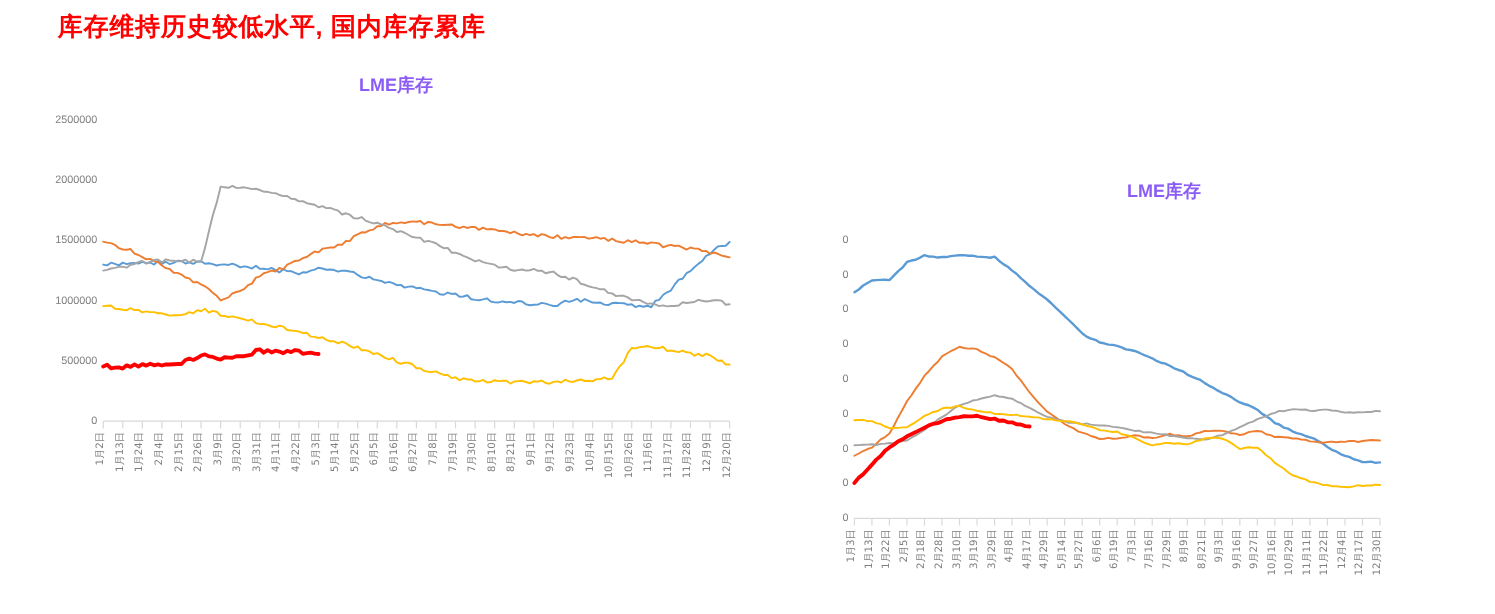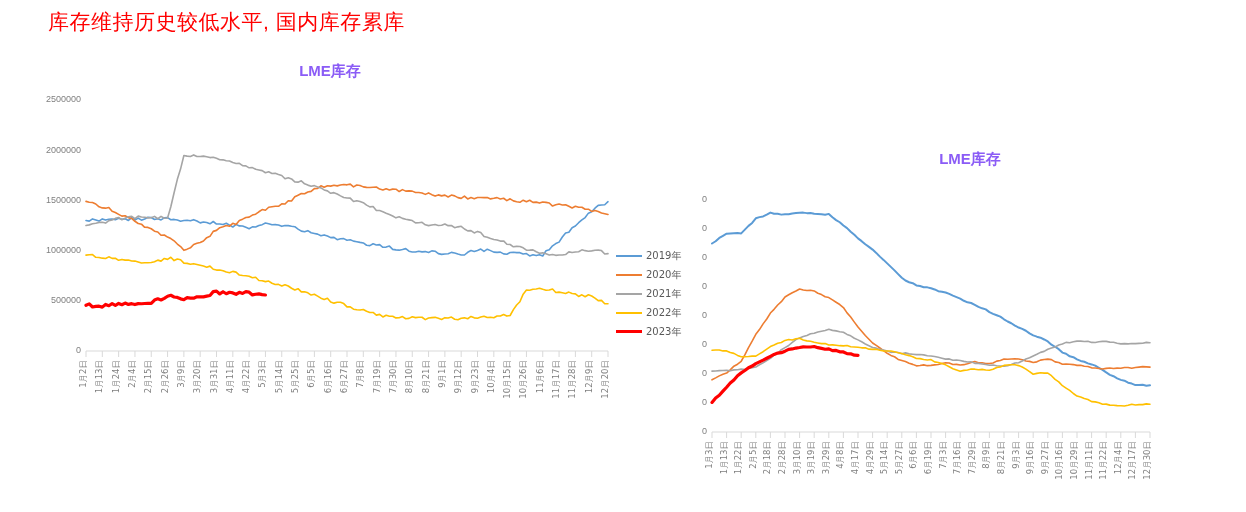--- a/index.html
+++ b/index.html
@@ -5,21 +5,21 @@
   html,body{margin:0;padding:0;}
   body{
     width:1246px;height:512px;background:#ffffff;overflow:hidden;
     font-family:"Liberation Sans","DejaVu Sans",sans-serif;
     position:relative;
   }
   .slide{position:absolute;inset:0;}
 
   #headline{
     position:absolute;left:48px;top:8px;
-    font-size:21px;font-weight:normal;color:#FF0000;
+    font-size:21px;font-weight:bold;color:#FF0000;
     letter-spacing:.5px;white-space:nowrap;
   }
 
   .chart{position:absolute;}
   .chart-title{
     position:absolute;text-align:center;font-weight:bold;color:#8b5cf6;
     white-space:nowrap;
   }
   #lme-chart{left:0px;top:48px;width:700px;height:430px;}
   #lme-title{left:250px;top:14px;width:160px;font-size:15px;}
@@ -133,42 +133,20 @@
         <text x="0" y="0" class="xlab" transform="translate(559.0625,312) rotate(-90)" text-anchor="end">11月17日</text>
         <text x="0" y="0" class="xlab" transform="translate(575.375,312) rotate(-90)" text-anchor="end">11月28日</text>
         <text x="0" y="0" class="xlab" transform="translate(591.6875,312) rotate(-90)" text-anchor="end">12月9日</text>
         <text x="0" y="0" class="xlab" transform="translate(608,312) rotate(-90)" text-anchor="end">12月20日</text>
         <polyline points="86.00,172.48 89.26,173.15 92.53,170.92 95.79,171.92 99.05,173.12 102.31,170.88 105.58,172.08 108.84,171.34 112.10,171.03 115.36,171.70 118.63,170.23 121.89,171.23 125.15,170.75 128.41,172.47 131.68,169.58 134.94,171.97 138.20,170.15 141.46,172.18 144.72,171.05 147.99,169.31 151.25,169.51 154.51,171.55 157.78,170.67 161.04,171.89 164.30,169.89 167.56,169.67 170.82,171.74 174.09,171.41 177.35,172.06 180.61,173.23 183.88,172.55 187.14,172.29 190.40,172.79 193.66,171.67 196.93,172.95 200.19,174.86 203.45,173.96 206.71,174.53 209.97,175.79 213.24,173.50 216.50,176.04 219.76,175.96 223.03,176.51 226.29,175.29 229.55,177.10 232.81,179.02 236.07,176.37 239.34,177.91 242.60,178.02 245.86,179.35 249.13,180.70 252.39,178.90 255.65,179.03 258.91,177.57 262.18,176.65 265.44,175.08 268.70,175.75 271.96,176.79 275.23,176.62 278.49,177.02 281.75,178.35 285.01,177.49 288.27,177.64 291.54,178.23 294.80,178.67 298.06,181.10 301.32,183.14 304.59,183.82 307.85,182.63 311.11,184.78 314.38,185.46 317.64,186.13 320.90,187.77 324.16,186.91 327.43,187.97 330.69,189.64 333.95,189.40 337.21,191.71 340.48,190.82 343.74,190.63 347.00,192.18 350.26,191.82 353.52,193.12 356.79,193.68 360.05,194.36 363.31,194.96 366.57,197.23 369.84,197.64 373.10,195.78 376.36,196.94 379.63,196.61 382.89,199.26 386.15,199.09 389.41,198.07 392.68,201.36 395.94,201.87 399.20,202.16 402.46,201.47 405.73,200.63 408.99,203.21 412.25,204.00 415.51,204.03 418.77,203.20 422.04,203.89 425.30,203.58 428.56,204.48 431.82,202.85 435.09,203.23 438.35,205.63 441.61,206.37 444.88,206.00 448.14,205.82 451.40,204.38 454.66,205.03 457.93,206.09 461.19,207.01 464.45,207.00 467.71,204.32 470.98,202.56 474.24,203.53 477.50,202.47 480.76,201.03 484.02,203.41 487.29,201.21 490.55,202.63 493.81,204.13 497.07,204.35 500.34,204.15 503.60,205.88 506.86,206.22 510.13,204.53 513.39,204.31 516.65,204.59 519.91,204.64 523.17,206.02 526.44,205.57 529.70,207.93 532.96,206.76 536.23,207.58 539.49,206.77 542.75,208.04 546.01,202.77 549.27,201.85 552.54,197.82 555.80,195.56 559.06,194.13 562.33,189.05 565.59,184.98 568.85,184.33 572.11,179.68 575.38,177.99 578.64,174.69 581.90,171.89 585.16,169.55 588.42,165.14 591.69,163.82 594.95,160.21 598.21,157.34 601.48,157.01 604.74,156.74 608.00,153.68" class="series" stroke="#5B9BD5" stroke-width="1.6"></polyline>
         <polyline points="86.00,153.40 89.26,154.21 92.53,154.57 95.79,155.98 99.05,158.84 102.31,159.89 105.58,160.17 108.84,159.51 112.10,163.29 115.36,164.48 118.63,166.33 121.89,168.10 125.15,167.72 128.41,169.63 131.68,170.42 134.94,173.28 138.20,175.48 141.46,176.18 144.72,179.30 147.99,179.41 151.25,180.76 154.51,183.23 157.78,183.94 161.04,187.29 164.30,186.96 167.56,189.08 170.82,190.55 174.09,192.80 177.35,196.05 180.61,198.55 183.88,202.34 187.14,201.13 190.40,199.82 193.66,196.52 196.93,195.35 200.19,194.48 203.45,192.95 206.71,189.66 209.97,188.36 213.24,183.37 216.50,182.37 219.76,179.74 223.03,178.77 226.29,177.50 229.55,178.22 232.81,175.36 236.07,176.49 239.34,172.44 242.60,171.14 245.86,169.48 249.13,169.11 252.39,167.09 255.65,166.18 258.91,163.77 262.18,161.56 265.44,162.28 268.70,159.25 271.96,158.80 275.23,158.29 278.49,158.30 281.75,155.84 285.01,156.02 288.27,152.79 291.54,152.94 294.80,148.78 298.06,147.22 301.32,145.58 304.59,145.72 307.85,143.99 311.11,143.37 314.38,140.58 317.64,140.36 320.90,137.77 324.16,139.20 327.43,137.81 330.69,138.12 333.95,137.33 337.21,137.89 340.48,136.96 343.74,136.49 347.00,136.84 350.26,136.14 353.52,138.88 356.79,136.94 360.05,137.47 363.31,138.89 366.57,139.38 369.84,139.46 373.10,139.26 376.36,139.02 379.63,141.06 382.89,142.03 386.15,140.83 389.41,141.97 392.68,141.12 395.94,141.19 399.20,143.56 402.46,141.64 405.73,143.14 408.99,142.85 412.25,143.13 415.51,144.47 418.77,144.45 422.04,144.95 425.30,146.36 428.56,144.92 431.82,146.65 435.09,148.08 438.35,146.88 441.61,147.87 444.88,147.15 448.14,149.02 451.40,147.07 454.66,147.87 457.93,149.62 461.19,150.38 464.45,148.09 467.71,150.97 470.98,149.53 474.24,150.71 477.50,149.55 480.76,149.52 484.02,149.60 487.29,149.56 490.55,150.90 493.81,150.31 497.07,149.63 500.34,150.93 503.60,150.26 506.86,152.68 510.13,150.80 513.39,152.89 516.65,153.67 519.91,154.30 523.17,152.19 526.44,153.75 529.70,152.23 532.96,154.36 536.23,154.12 539.49,155.10 542.75,153.97 546.01,154.37 549.27,154.97 552.54,158.06 555.80,156.82 559.06,156.06 562.33,157.01 565.59,156.70 568.85,158.33 572.11,159.98 575.38,158.26 578.64,159.20 581.90,159.22 585.16,161.25 588.42,161.19 591.69,163.45 594.95,162.43 598.21,163.48 601.48,164.99 604.74,165.75 608.00,166.45" class="series" stroke="#ED7D31" stroke-width="1.6"></polyline>
         <polyline points="86.00,177.50 89.26,176.87 92.53,175.75 95.79,175.25 99.05,174.40 102.31,174.19 105.58,175.08 108.84,172.60 112.10,171.95 115.36,170.37 118.63,169.51 121.89,171.80 125.15,170.14 128.41,168.70 131.68,168.27 134.94,170.70 138.20,168.11 141.46,169.07 144.72,169.25 147.99,169.84 151.25,169.71 154.51,168.38 157.78,170.75 161.04,168.42 164.30,170.23 167.56,169.95 170.82,158.77 174.09,144.71 177.35,131.32 180.61,120.85 183.88,107.51 187.14,108.10 190.40,108.47 193.66,106.92 196.93,108.56 200.19,108.43 203.45,108.10 206.71,108.73 209.97,109.59 213.24,109.29 216.50,110.36 219.76,111.76 223.03,111.84 226.29,112.74 229.55,113.01 232.81,114.49 236.07,115.43 239.34,115.27 242.60,117.69 245.86,117.88 249.13,119.82 252.39,119.65 255.65,121.33 258.91,121.96 262.18,122.59 265.44,124.77 268.70,123.78 271.96,125.43 275.23,125.27 278.49,126.46 281.75,127.55 285.01,130.78 288.27,129.74 291.54,130.91 294.80,133.92 298.06,134.15 301.32,132.85 304.59,135.85 307.85,137.12 311.11,138.21 314.38,137.63 317.64,138.96 320.90,139.86 324.16,141.95 327.43,142.88 330.69,145.28 333.95,144.66 337.21,145.96 340.48,147.84 343.74,149.55 347.00,150.00 350.26,150.08 353.52,153.53 356.79,152.70 360.05,153.53 363.31,154.69 366.57,157.11 369.84,158.85 373.10,158.54 376.36,162.56 379.63,162.56 382.89,163.65 386.15,165.15 389.41,166.42 392.68,168.06 395.94,169.84 399.20,168.83 402.46,170.38 405.73,171.23 408.99,171.90 412.25,172.55 415.51,174.85 418.77,174.75 422.04,174.32 425.30,176.80 428.56,177.64 431.82,177.07 435.09,176.56 438.35,177.48 441.61,177.22 444.88,176.06 448.14,177.66 451.40,177.52 454.66,179.70 457.93,178.84 461.19,178.32 464.45,181.00 467.71,182.90 470.98,182.63 474.24,184.97 477.50,183.40 480.76,184.58 484.02,188.50 487.29,189.30 490.55,190.57 493.81,191.51 497.07,192.05 500.34,193.11 503.60,192.93 506.86,196.22 510.13,196.48 513.39,198.79 516.65,198.36 519.91,198.50 523.17,199.81 526.44,202.19 529.70,202.10 532.96,201.88 536.23,203.81 539.49,205.20 542.75,204.84 546.01,205.69 549.27,207.08 552.54,206.50 555.80,207.35 559.06,207.00 562.33,207.00 565.59,206.56 568.85,203.89 572.11,204.55 575.38,204.03 578.64,203.68 581.90,201.84 585.16,202.66 588.42,203.23 591.69,202.85 594.95,202.22 598.21,202.11 601.48,202.58 604.74,205.99 608.00,205.59" class="series" stroke="#A5A5A5" stroke-width="1.6"></polyline>
         <polyline points="86.00,207.12 89.26,206.78 92.53,206.59 95.79,209.31 99.05,209.45 102.31,210.17 105.58,210.52 108.84,208.85 112.10,210.36 115.36,210.28 118.63,212.32 121.89,211.46 125.15,212.09 128.41,212.09 131.68,213.01 134.94,213.10 138.20,214.05 141.46,215.02 144.72,214.75 147.99,214.73 151.25,214.55 154.51,213.80 157.78,212.12 161.04,213.11 164.30,210.46 167.56,211.36 170.82,209.30 174.09,212.57 177.35,211.03 180.61,211.76 183.88,215.12 187.14,215.38 190.40,216.19 193.66,215.67 196.93,216.45 200.19,217.18 203.45,218.10 206.71,219.21 209.97,218.12 213.24,221.25 216.50,222.10 219.76,222.01 223.03,222.77 226.29,224.09 229.55,224.74 232.81,223.38 236.07,224.14 239.34,227.03 242.60,227.44 245.86,227.70 249.13,228.22 252.39,229.70 255.65,229.30 258.91,232.49 262.18,232.70 265.44,233.64 268.70,233.08 271.96,235.24 275.23,236.43 278.49,236.41 281.75,238.06 285.01,236.76 288.27,237.99 291.54,240.22 294.80,241.97 298.06,240.69 301.32,243.92 304.59,243.82 307.85,244.81 311.11,247.05 314.38,246.29 317.64,248.16 320.90,250.19 324.16,251.41 327.43,250.20 330.69,253.94 333.95,255.13 337.21,254.27 340.48,254.30 343.74,255.60 347.00,258.85 350.26,258.83 353.52,261.21 356.79,261.73 360.05,262.05 363.31,261.52 366.57,263.22 369.84,264.44 373.10,264.43 376.36,267.10 379.63,266.39 382.89,268.92 386.15,267.20 389.41,268.20 392.68,268.19 395.94,269.92 399.20,269.76 402.46,268.55 405.73,270.74 408.99,270.39 412.25,268.84 415.51,269.61 418.77,269.29 422.04,269.25 425.30,271.63 428.56,269.93 431.82,269.61 435.09,269.34 438.35,270.33 441.61,271.50 444.88,269.67 448.14,270.05 451.40,269.10 454.66,271.21 457.93,271.75 461.19,270.22 464.45,269.84 467.71,270.77 470.98,268.45 474.24,269.85 477.50,270.28 480.76,269.07 484.02,268.26 487.29,269.50 490.55,269.33 493.81,269.79 497.07,268.00 500.34,267.95 503.60,266.49 506.86,268.08 510.13,267.49 513.39,261.59 516.65,256.97 519.91,253.72 523.17,246.13 526.44,242.00 529.70,242.32 532.96,241.29 536.23,240.99 539.49,240.31 542.75,241.32 546.01,242.22 549.27,242.03 552.54,240.94 555.80,244.46 559.06,244.13 562.33,244.73 565.59,245.45 568.85,244.11 572.11,245.57 575.38,245.87 578.64,248.44 581.90,246.84 585.16,248.71 588.42,246.80 591.69,248.03 594.95,250.11 598.21,252.62 601.48,252.38 604.74,255.79 608.00,255.79" class="series" stroke="#FFC000" stroke-width="1.6"></polyline>
         <polyline points="86.00,257.32 89.26,255.89 92.53,259.00 95.79,258.39 99.05,258.16 102.31,259.12 105.58,256.46 108.84,257.75 112.10,255.63 115.36,257.48 118.63,255.42 121.89,256.71 125.15,255.08 128.41,256.43 131.68,255.68 134.94,256.57 138.20,255.64 141.46,255.74 144.72,255.51 147.99,255.30 151.25,255.33 154.51,252.02 157.78,250.80 161.04,251.95 164.30,250.34 167.56,248.26 170.82,247.30 174.09,248.96 177.35,249.43 180.61,250.84 183.88,251.73 187.14,249.71 190.40,250.04 193.66,250.15 196.93,248.85 200.19,248.91 203.45,248.86 206.71,248.07 209.97,247.46 213.24,243.66 216.50,243.08 219.76,245.93 223.03,243.74 226.29,245.74 229.55,244.26 232.81,244.94 236.07,246.34 239.34,244.33 242.60,245.40 245.86,243.70 249.13,244.18 252.39,246.90 255.65,246.24 258.91,245.88 262.18,246.64 265.44,247.01" class="series" stroke="#FF0000" stroke-width="3.2"></polyline>
       </svg>
-    <div class="legend" id="lme-legend">
-        <div class="legend-row">
-          <span class="legend-swatch" style="border-top-color: rgb(91, 155, 213); border-top-width: 2px;"></span>
-          <span class="legend-text">2019年</span>
-        </div>
-        <div class="legend-row">
-          <span class="legend-swatch" style="border-top-color: rgb(237, 125, 49); border-top-width: 2px;"></span>
-          <span class="legend-text">2020年</span>
-        </div>
-        <div class="legend-row">
-          <span class="legend-swatch" style="border-top-color: rgb(165, 165, 165); border-top-width: 2px;"></span>
-          <span class="legend-text">2021年</span>
-        </div>
-        <div class="legend-row">
-          <span class="legend-swatch" style="border-top-color: rgb(255, 192, 0); border-top-width: 2px;"></span>
-          <span class="legend-text">2022年</span>
-        </div>
-        <div class="legend-row">
-          <span class="legend-swatch" style="border-top-color: rgb(255, 0, 0); border-top-width: 3px;"></span>
-          <span class="legend-text">2023年</span>
-        </div>
-      </div>
   </div>
 
   <div class="chart" id="shfe-chart">
     <div class="chart-title" id="shfe-title">LME库存</div>
     <svg id="shfe-svg" width="596" height="372">
         <text x="57" y="292" class="ylab">0</text>
         <text x="57" y="263" class="ylab">0</text>
         <text x="57" y="234" class="ylab">0</text>
         <text x="57" y="205" class="ylab">0</text>
         <text x="57" y="176" class="ylab">0</text>

